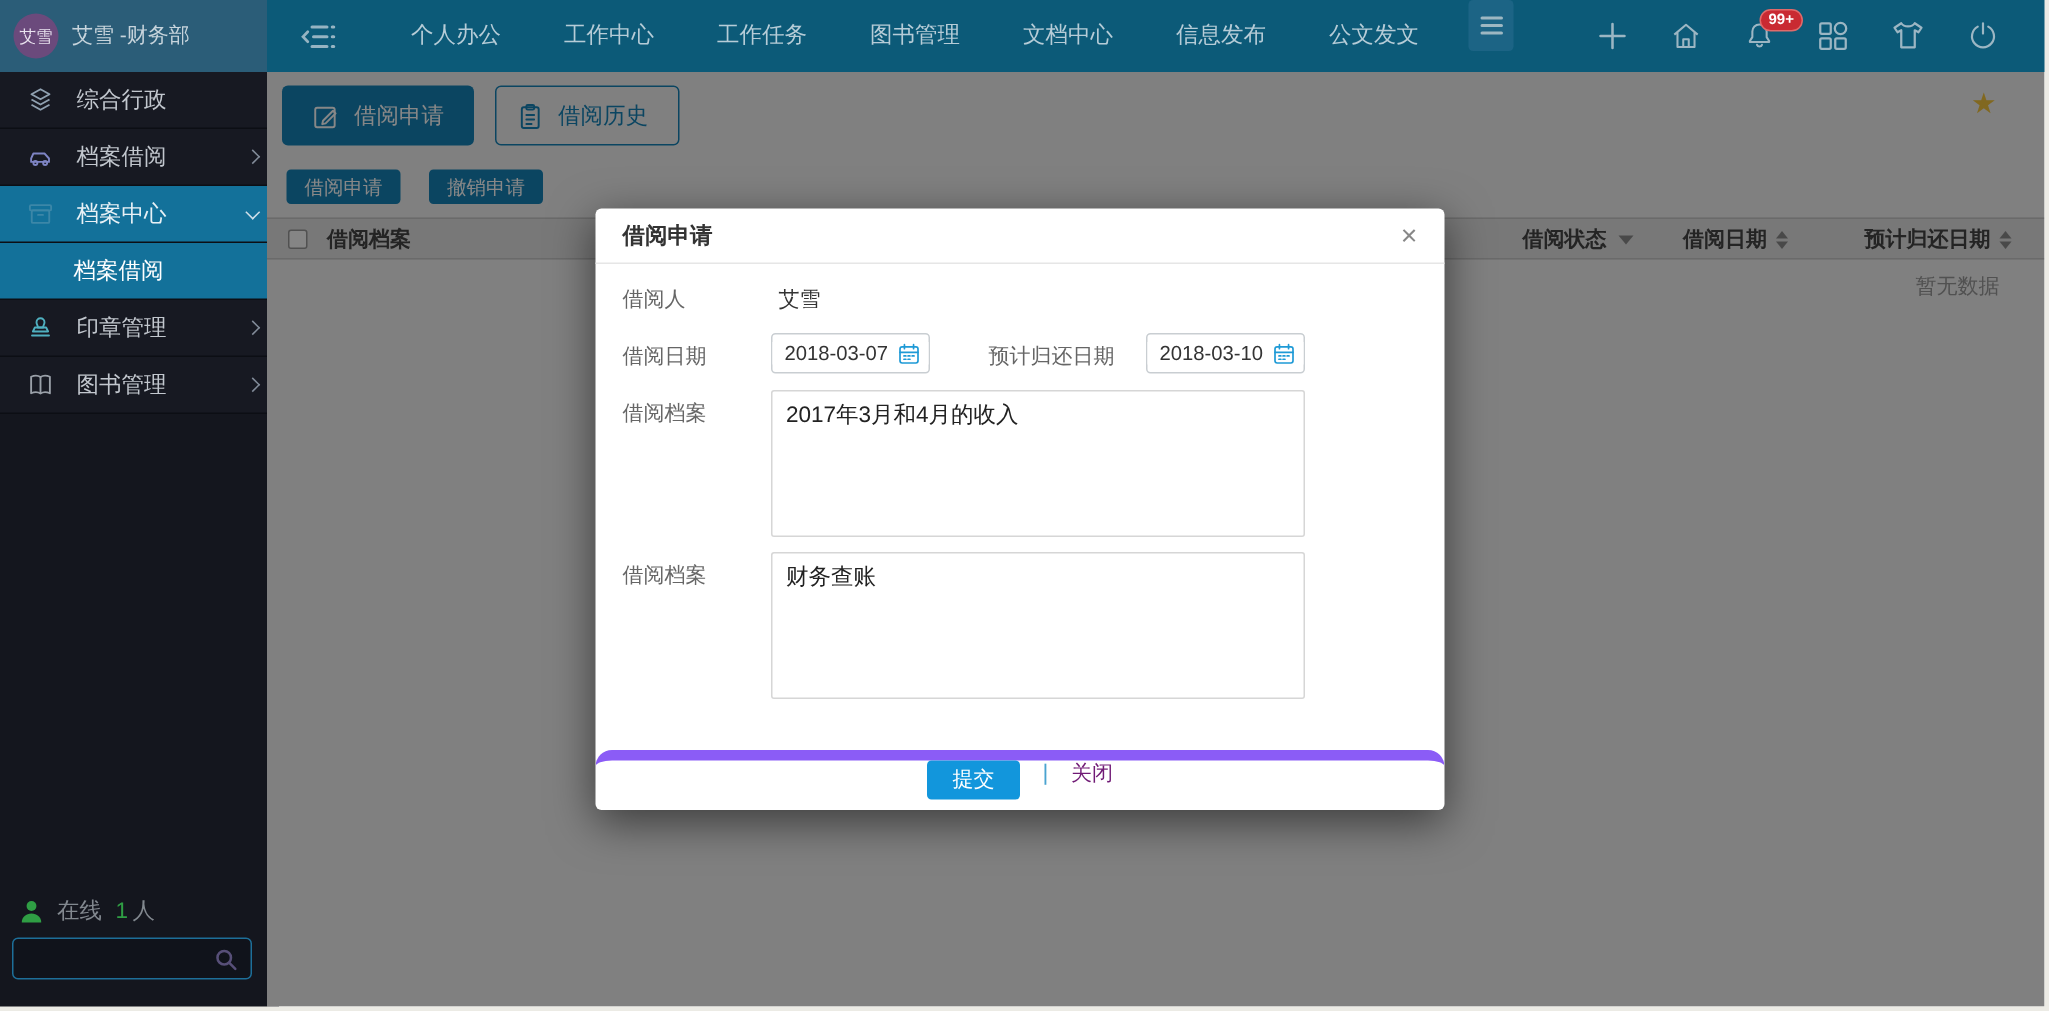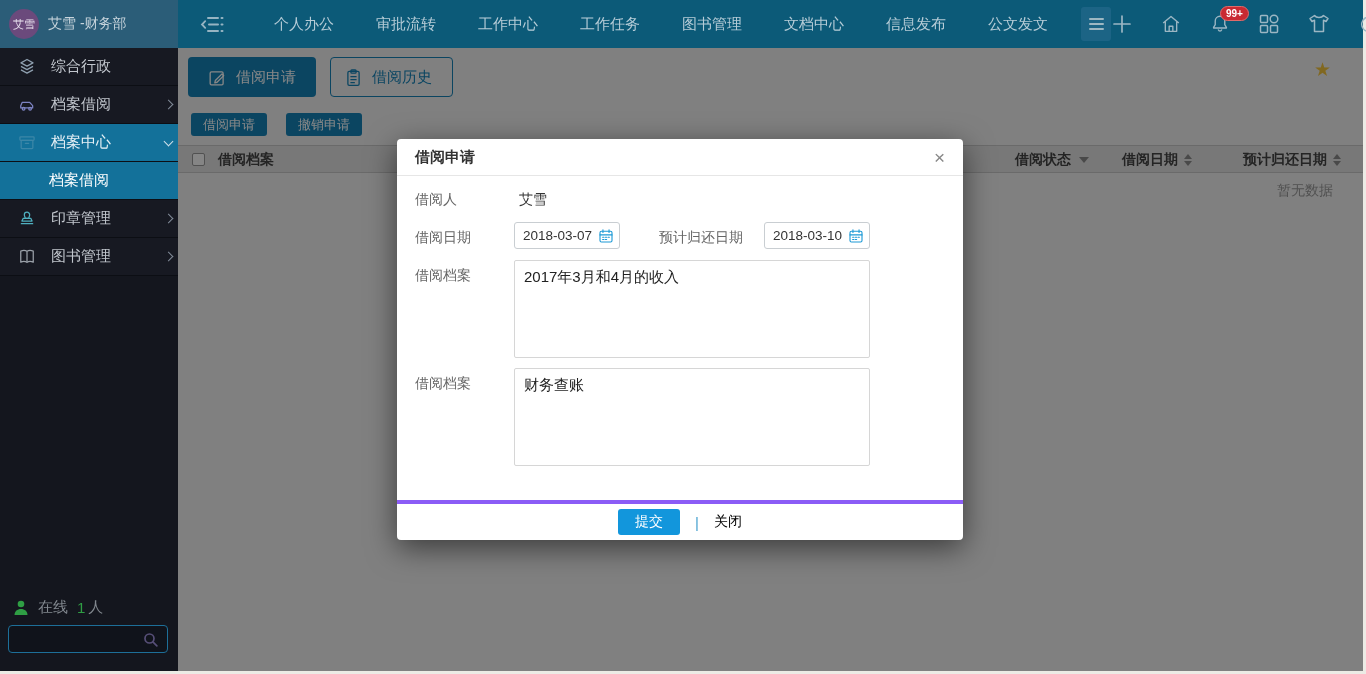--- a/index.html
+++ b/index.html
@@ -6,21 +6,21 @@
   html,body { width:1366px; height:674px; }
   body { font-family:"Liberation Sans","DejaVu Sans",sans-serif; background:#ecebe5; overflow:hidden; }
   #app { position:relative; width:1366px; height:674px; background:#ecebe5; overflow:hidden; }
 
   
   .topbar { position:absolute; left:0; top:0; right:3px; height:48px; background:var(--navbar,#0c5a78); display:flex; align-items:center; }
   .userblock { width:178px; height:48px; background:var(--userblock,#2b5d78); display:flex; align-items:center; padding-left:9px; gap:9px; flex:0 0 178px; }
   .avatar { width:30px; height:30px; border-radius:50%; background:var(--avatar,#6b4a7c); color:#e9e2ef; font-size:11px; display:flex; align-items:center; justify-content:center; letter-spacing:0; }
   .username { color:#c7d4dc; font-size:14px; }
   .fold { margin-left:22px; color:#96b4c2; display:flex; align-items:center; cursor:pointer; }
-  .nav { display:flex; align-items:center; margin-left:26px; }
+  .nav { display:flex; align-items:flex-start; margin-left:26px; }
   .nav-item { color:#b6ccd7; font-size:15px; padding:0 21px; line-height:48px; cursor:pointer; white-space:nowrap; }
   .more-box { width:30px; height:34px; margin-left:12px; background:#1c6485; border-radius:3px; display:flex; align-items:center; justify-content:center; color:#9db7c2; cursor:pointer; }
   .top-icons { margin-left:auto; display:flex; align-items:center; gap:27px; padding-right:30px; color:#9cb6c3; }
   .tico { display:flex; align-items:center; cursor:pointer; position:relative; }
   .badge { position:absolute; left:11px; top:-7px; background:var(--badge,#c92a32); border:1px solid #e06a6a; color:#fff; font-size:10px; font-weight:bold; line-height:13px; padding:0 5px; border-radius:8px; white-space:nowrap; }
 
   
   .sidebar { position:absolute; left:0; top:48px; width:186px; bottom:3px; background:var(--sidebar,#14161e); }
   .side-item { height:38px; display:flex; align-items:center; padding:0 14px 0 17px; color:#c2c7ce; font-size:15px; background:#171922; border-bottom:1px solid #0c0e14; cursor:pointer; }
   .side-item .sicon { width:22px; margin-right:12px; display:flex; align-items:center; color:#8a93aa; }
@@ -64,24 +64,24 @@
   .modal { position:absolute; left:397px; top:139px; width:566px; height:401px; background:#fff; border-radius:4px; box-shadow:0 8px 30px rgba(0,0,0,0.55); z-index:20; }
   .m-head { height:37px; display:flex; align-items:center; padding:0 18px; border-bottom:1px solid #e6e6e6; }
   .m-title { font-size:15px; font-weight:bold; color:#333; }
   .m-close { margin-left:auto; font-size:19px; color:#888; cursor:pointer; line-height:1; }
   .m-label { position:absolute; left:18px; font-size:14px; color:#666; }
   .m-value { position:absolute; font-size:14px; color:#333; }
   .date-wrap { position:absolute; width:106px; height:27px; border:1px solid #c9ced2; border-radius:3px; background:#fff; display:flex; align-items:center; }
   .date-wrap input { width:100%; border:none; outline:none; font-size:13.5px; color:#333; padding:0 24px 0 8px; font-family:inherit; }
   .date-wrap .cal { position:absolute; right:5px; top:5px; color:#1e9ad6; display:flex; cursor:pointer; }
   .m-textarea { position:absolute; left:117px; width:356px; height:98px; border:1px solid #d6d6d6; border-radius:2px; padding:6px 9px; font-size:15px; color:#222; font-family:inherit; resize:none; outline:none; line-height:1.35; }
-  .m-foot { position:absolute; left:0; right:0; top:361px; bottom:0; border-top:4px solid #8b5cf6; display:flex; align-items:center; justify-content:center; gap:15px; }
+  .m-foot { position:absolute; left:0; right:0; top:361px; bottom:0; border-top:7px solid #8b5cf6; display:flex; align-items:flex-start; justify-content:center; gap:15px;border-radius:11px; }
   .submit-btn { background:var(--submit,#1296dc); color:#fff; font-size:14px; padding:4px 17px; border-radius:3px; border:none; cursor:pointer; font-family:inherit; }
   .foot-sep { color:#4aa3d0; font-size:15px; }
-  .close-link { color:#000000; font-size:14px; cursor:pointer; }
+  .close-link { color:#701a75; font-size:14px; cursor:pointer; }
 
   svg { display:block; }
 </style>
 </head>
 <body>
 
 <div id="app">
 
   <div class="topbar">
     <div class="userblock">
@@ -89,21 +89,20 @@
       <div class="username">艾雪 -财务部</div>
     </div>
     <div class="fold">
       <svg width="27" height="23" viewBox="0 0 27 23" fill="none" stroke="currentColor" stroke-width="2" stroke-linecap="round">
         <path d="M8 5h10M21.5 5h1M9 11.5h9M21.5 11.5h1M8 18h10M21.5 18h1"></path>
         <path d="M5.2 8.2 2 11.5l3.2 3.3" stroke-width="1.8"></path>
       </svg>
     </div>
     <div class="nav">
       <div class="nav-item">个人办公</div>
-      <div class="nav-item">审批流转</div>
       <div class="nav-item">工作中心</div>
       <div class="nav-item">工作任务</div>
       <div class="nav-item">图书管理</div>
       <div class="nav-item">文档中心</div>
       <div class="nav-item">信息发布</div>
       <div class="nav-item">公文发文</div>
       <div class="more-box">
         <svg width="17" height="14" viewBox="0 0 17 14" stroke="currentColor" stroke-width="2" stroke-linecap="round">
           <path d="M2 2h13M2 7h13M2 12h13"></path>
         </svg>

